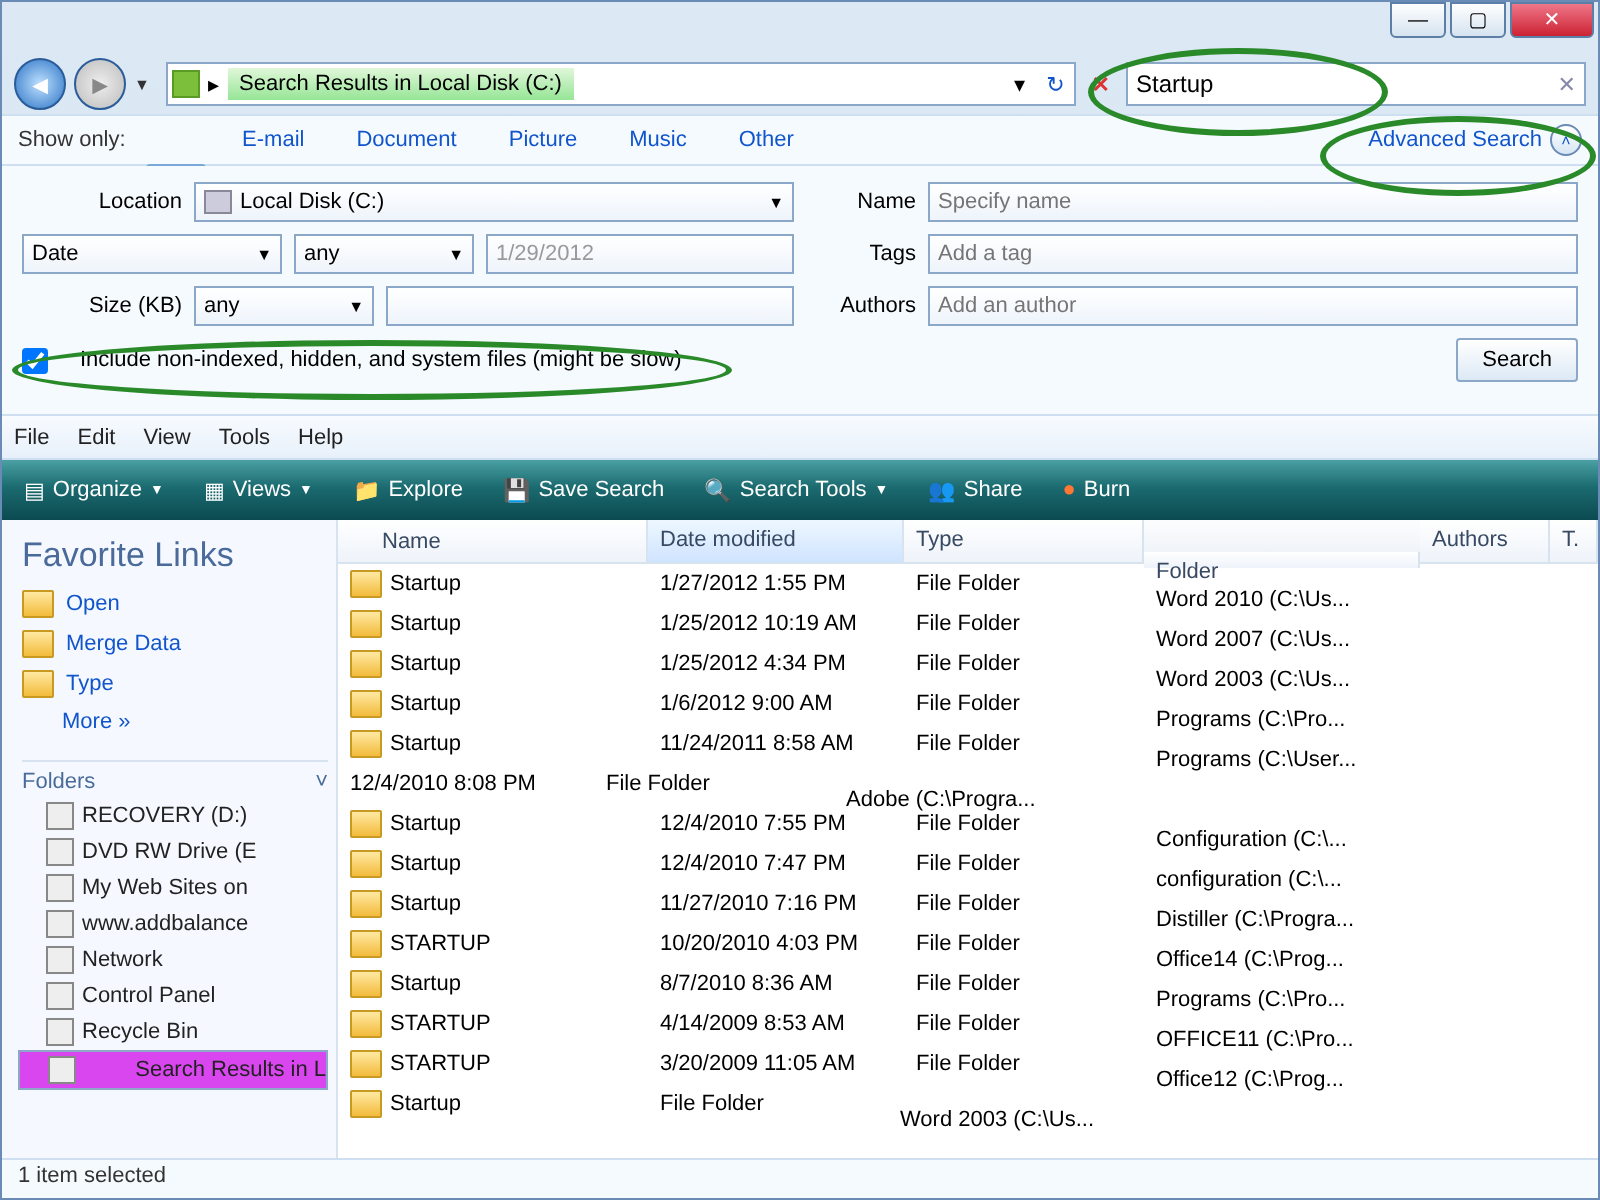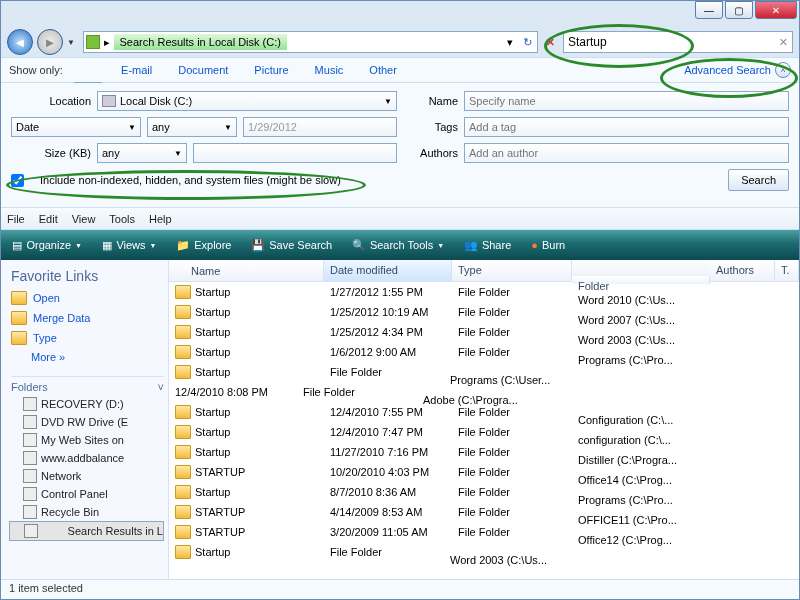--- a/index.html
+++ b/index.html
@@ -49,26 +49,26 @@
 .menubar span{color:#222; cursor:default;}
 
 
 .cmdbar{height:30px; background:linear-gradient(#4aa0a2,#1b6b70 45%,#0b4a50); display:flex; align-items:center; padding:0 6px; gap:10px; color:#fff;}
 .cmd{display:flex; align-items:center; gap:4px; padding:2px 5px;}
 .cmd .tri{font-size:7px;}
 
 
 .bodysplit{flex:1; display:flex; background:#fff; overflow:hidden;}
 .sidebar{width:168px; border-right:1px solid #d7e3ef; padding:6px 4px 6px 8px; background:#f5f9ff; overflow:hidden; display:flex; flex-direction:column;}
-.favhdr{color:#4a6b9a; margin:2px 0 4px 2px; font-size:14px;}
+.favhdr{color:#4a6b9a; margin:2px 0 4px 2px; font-size:17px;}
 .favitem{display:flex; align-items:center; gap:6px; padding:3px 2px; color:#15c;}
 .favitem .foldericon{width:16px;height:14px;background:linear-gradient(#ffe9a3,#f2bb3a); border:1px solid #c89a22; border-radius:1px;}
 .foldhdr{color:#4a6b9a; margin:10px 0 2px 2px; border-top:1px solid #d7e3ef; padding-top:4px; display:flex; justify-content:space-between;text-align:right;}
 .treeitem{display:flex; align-items:center; gap:4px; padding:2px 0 2px 14px; color:#222;}
-.treeitem.sel{background:#e5e5e5;}
+.treeitem.sel{background:#d946ef;}
 .smico{width:14px;height:14px;border:1px solid #888; background:#eee;}
 
 
 .listwrap{flex:1; display:flex; flex-direction:column;}
 .listhdr{display:flex; height:22px; background:linear-gradient(#fdfdfe,#ebf1f8); border-bottom:1px solid #d7e3ef;}
 .colh{padding:4px 6px; border-right:1px solid #d7e3ef; color:#384a63; background:linear-gradient(#fff,#eef3fa);}
 .colh.active{background:linear-gradient(#eef7ff,#cfe4ff);}
 .listbody{flex:1; overflow-y:scroll;}
 .row{display:flex; height:20px; align-items:center;}
 .row:nth-child(even){}
@@ -343,20 +343,21 @@
             <div class="cell c-date">1/6/2012 9:00 AM</div>
             <div class="cell c-type">File Folder</div>
             <div class="cell c-folder">Programs (C:\Pro...</div>
             <div class="cell c-auth"></div>
           </div>
           <div class="row">
             <div class="cell c-name">
               <span class="foldericon"></span>
               <span>Startup</span>
             </div>
+            <div class="cell c-date">11/24/2011 8:58 AM</div>
             <div class="cell c-type">File Folder</div>
             <div class="cell c-folder">Programs (C:\User...</div>
             <div class="cell c-auth"></div>
           </div>
           <div class="row">
             <div class="cell c-date">12/4/2010 8:08 PM</div>
             <div class="cell c-type">File Folder</div>
             <div class="cell c-folder">Adobe (C:\Progra...</div>
             <div class="cell c-auth"></div>
           </div>

